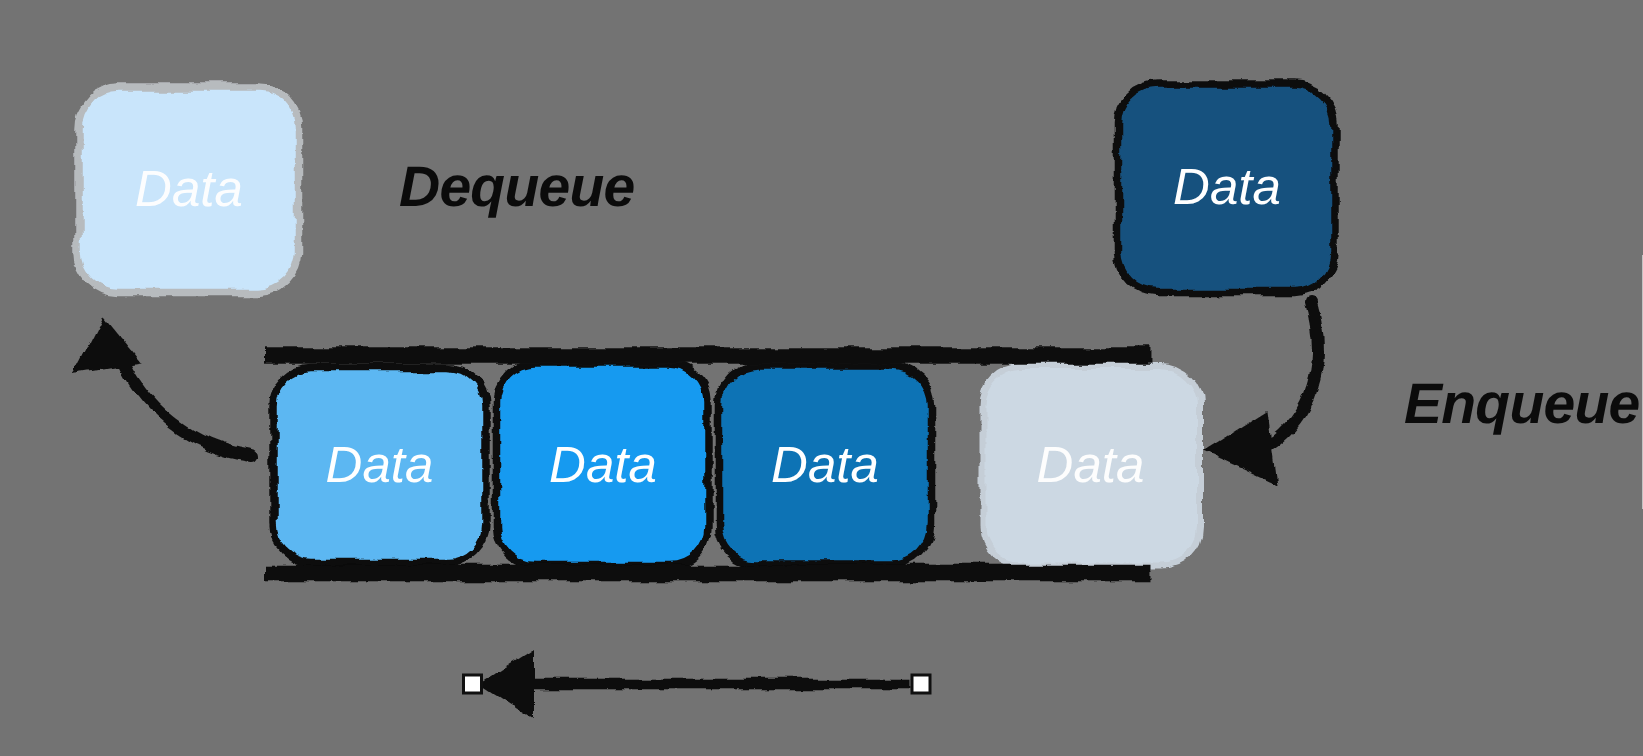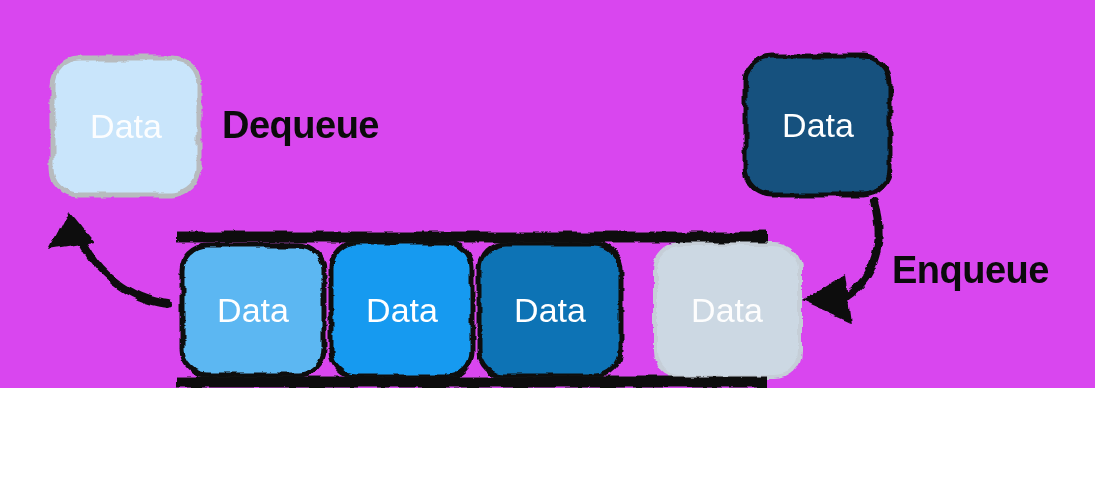--- a/index.html
+++ b/index.html
@@ -1,29 +1,30 @@
 <!DOCTYPE html>
 <html><head>
 <meta charset="utf-8">
 <style>
   html,body{margin:0;padding:0;background:#ffffff;}
   .stage{
-    position:relative;width:1095px;height:388px;background:#d946ef;overflow:hidden;
+    position:relative;width:1095px;height:504px;background:#737373;overflow:hidden;
     font-family:"Liberation Sans",sans-serif;
+    font-style:italic;
   }
   .stage svg{position:absolute;left:0;top:0;}
   .data-label{
     position:absolute;width:148px;text-align:center;
     font-size:34px;line-height:40px;color:#ffffff;font-weight:400;
     user-select:none;
   }
   .data-label.faded{opacity:.96;}
   .op-label{
     position:absolute;font-size:38px;line-height:42px;font-weight:700;color:#0b0b0b;
-    letter-spacing:-0.5px;user-select:none;
+    letter-spacing:-0.5px;user-select:none;margin-left:44px;
   }
 </style>
 </head>
 <body>
 
 <div class="stage">
 
   <svg width="1095" height="504" viewBox="0 0 1095 504">
     <defs>
       <filter id="rough" filterUnits="userSpaceOnUse" x="-30" y="-30" width="1160" height="570">

